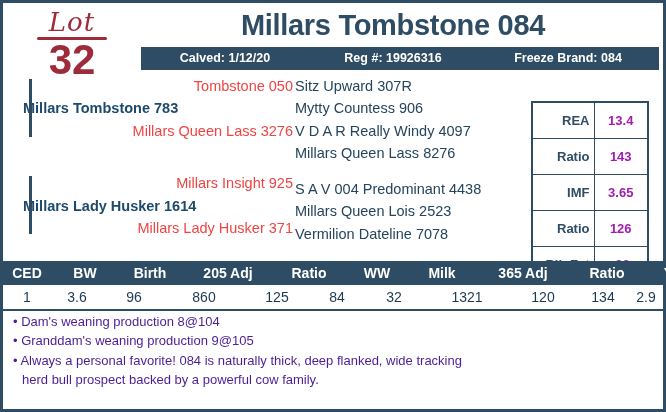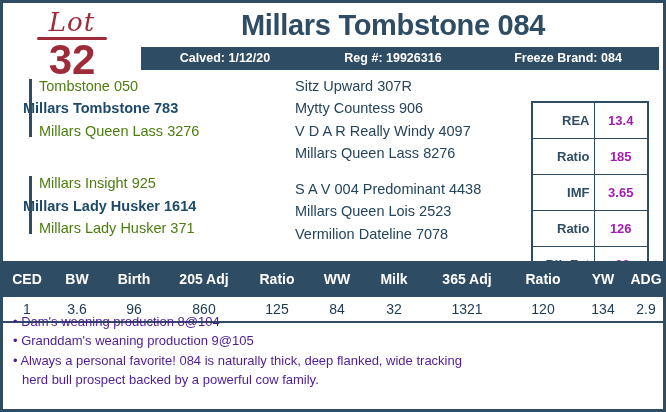--- a/index.html
+++ b/index.html
@@ -80,22 +80,23 @@
   .ped-group { position: relative; }
   .ped-sire-line, .ped-dam-line {
     font-weight: bold;
     color: #1d4a6b;
     padding-left: 0px;
     line-height: 1.55;
   }
   .ped-sub {
     padding-left: 16px;
     line-height: 1.55;
-    color: #4d7c0f;
+    color: #ef4444;
     position: relative;
+    text-align: right;
   }
   .bar {
     position: absolute; left: 6px; width: 3px; background: #2e4c63;
   }
 
   .ped2 {
     position: absolute; left: 292px; top: 72px; width: 230px;
     font-size: 14.5px;
     color: #24455c;
   }
@@ -125,22 +126,23 @@
   
   .epd {
     position: absolute; left: 0px; top: 258px; width: 660px;
   }
   .epd-head {
     display: flex;
     background: #2e4c63;
     color: #fff;
     font-weight: bold;
     font-size: 14px;
-    height: 36px;
+    height: 24px;
     align-items: center;
+    gap: 8px;
   }
   .epd-row {
     display: flex;
     color: #1b3a52;
     font-size: 14px;
     height: 26px;
     align-items: center;
     border-bottom: 2px solid #2e4c63;
   }
   .epd-cell { text-align: center; white-space: nowrap; }
@@ -202,21 +204,21 @@
   </div>
 
   <table class="side-table">
     <tbody>
         <tr>
       <td class="k">REA</td>
       <td class="v">13.4</td>
     </tr>
     <tr>
       <td class="k">Ratio</td>
-      <td class="v">185</td>
+      <td class="v">143</td>
     </tr>
     <tr>
       <td class="k">IMF</td>
       <td class="v">3.65</td>
     </tr>
     <tr>
       <td class="k">Ratio</td>
       <td class="v">126</td>
     </tr>
     <tr>

